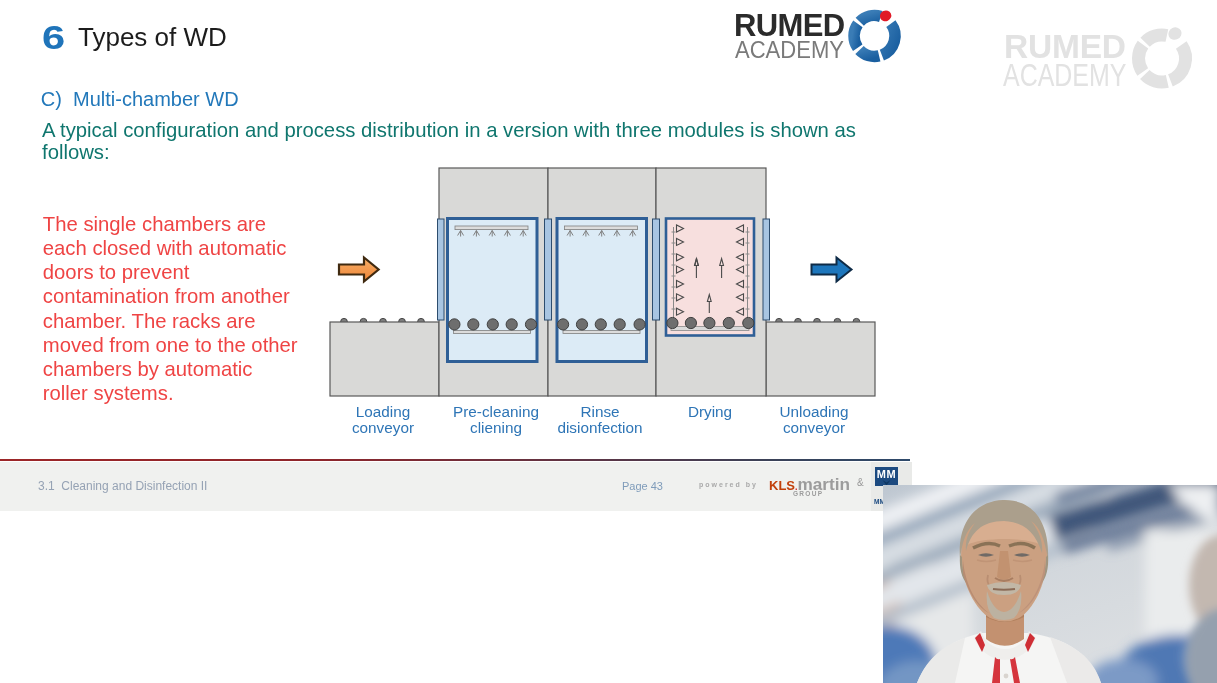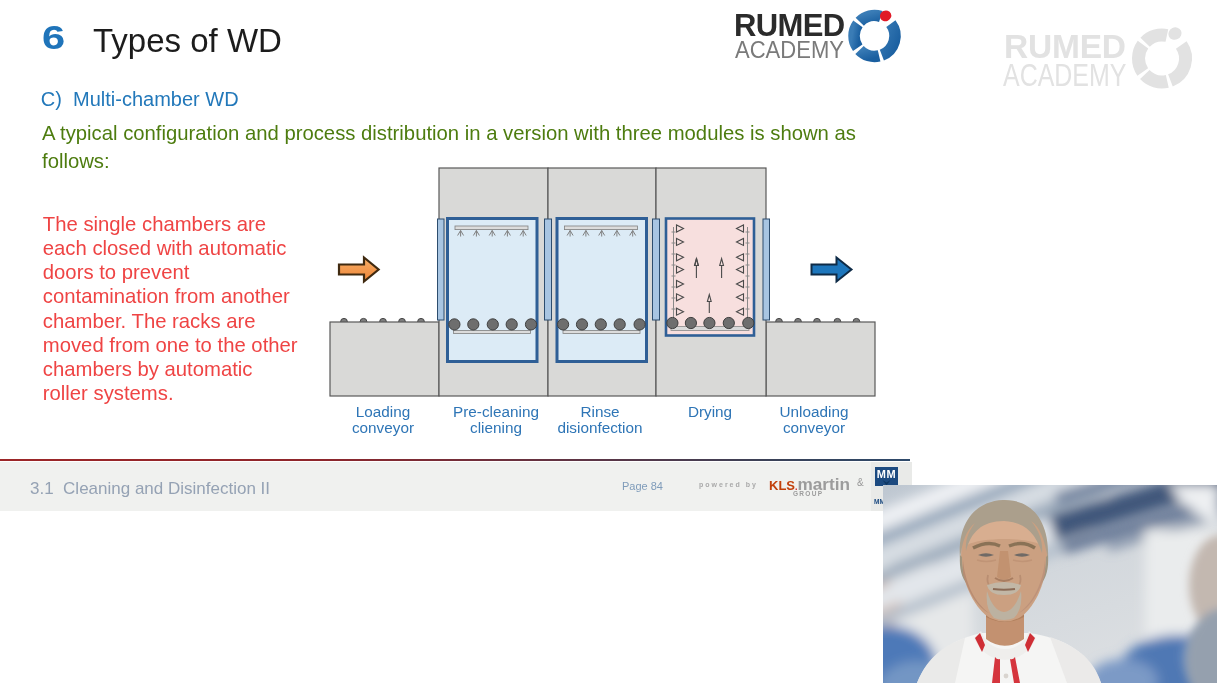--- a/index.html
+++ b/index.html
@@ -3,25 +3,25 @@
 <meta charset="utf-8">
 <style>
   html,body{margin:0;padding:0;width:1217px;height:683px;background:#ffffff;
     font-family:"Liberation Sans",sans-serif;overflow:hidden;position:relative}
   .abs{position:absolute}
 </style>
 </head>
 <body>
 
 <div class="abs" style="left:41.9px;top:22.4px;font-size:32.5px;line-height:1;color:#1f74ba;font-weight:bold;transform:scaleX(1.28);transform-origin:left top">6</div>
-<div class="abs" style="left:93px;top:23.8px;font-size:33px;line-height:1;color:#1c1c1c;white-space:nowrap">Types of WD</div>
+<div class="abs" style="left:78px;top:23.8px;font-size:26px;line-height:1;color:#1c1c1c;white-space:nowrap">Types of WD</div>
 
 <div class="abs" style="left:40.8px;top:89.3px;font-size:20px;line-height:1;color:#2278ba;white-space:nowrap">C)&nbsp; Multi-chamber WD</div>
 
-<div class="abs" style="left:42px;top:119.1px;font-size:20.3px;line-height:28px;color:#4d7c0f;white-space:nowrap">A typical configuration and process distribution in a version with three modules is shown as<br>follows:</div>
+<div class="abs" style="left:42px;top:119.1px;font-size:20.3px;line-height:22px;color:#0f766e;white-space:nowrap">A typical configuration and process distribution in a version with three modules is shown as<br>follows:</div>
 
 <div class="abs" style="left:42.8px;top:211.7px;font-size:20.3px;line-height:24.2px;color:#ef4444;white-space:nowrap">The single chambers are<br>each closed with automatic<br>doors to prevent<br>contamination from another<br>chamber. The racks are<br>moved from one to the other<br>chambers by automatic<br>roller systems.</div>
 
 <svg class="abs" style="left:725px;top:2px" width="185" height="70" viewBox="725 2 185 70">
   <defs>
     <linearGradient id="ringb" x1="0" y1="0" x2="1" y2="1">
       <stop offset="0" stop-color="#3a7cb6"></stop>
         <stop offset="1" stop-color="#1a5fa0"></stop>
     </linearGradient>
   </defs>
@@ -186,22 +186,22 @@
     <text x="600" y="416.5">Rinse</text>
       <text x="600" y="432.5">disionfection</text>
     <text x="710" y="416.5">Drying</text>
     <text x="814" y="416.5">Unloading</text>
       <text x="814" y="432.5">conveyor</text>
   </g>
 </svg>
 
 <div class="abs" style="left:0;top:459px;width:910px;height:2px;background:linear-gradient(to right,#9c2628 0%,#8e262b 35%,#5c3545 65%,#3a4258 85%,#2e4a6b 100%)"></div>
 <div class="abs" style="left:0;top:462px;width:910px;height:49px;background:#f0f1ef"></div>
-<div class="abs" style="left:30px;top:480.2px;font-size:17px;line-height:1;color:#95a2b4">3.1&nbsp; Cleaning and Disinfection II</div>
-<div class="abs" style="left:622px;top:480.5px;font-size:11px;line-height:1;color:#7f9cba">Page 84</div>
+<div class="abs" style="left:38px;top:480.2px;font-size:12px;line-height:1;color:#95a2b4">3.1&nbsp; Cleaning and Disinfection II</div>
+<div class="abs" style="left:622px;top:480.5px;font-size:11px;line-height:1;color:#7f9cba">Page 43</div>
 <div class="abs" style="left:699px;top:481px;font-size:7px;line-height:1;letter-spacing:2px;color:#a9a9a9;font-weight:bold">powered by</div>
 <div class="abs" style="left:769px;top:475.5px;font-size:13px;line-height:1;font-weight:bold;white-space:nowrap">
   <span style="color:#c2410c">KLS</span><span style="color:#cc2229;font-size:9px">.</span><span style="color:#9c9c9c;font-size:17.2px">martin</span>
 </div>
 <div class="abs" style="left:793px;top:490.5px;font-size:6.5px;line-height:1;letter-spacing:1.3px;color:#9c9c9c;font-weight:bold">GROUP</div>
 <div class="abs" style="left:857px;top:477px;font-size:10px;color:#9a9a9a">&amp;</div>
 
 <div class="abs" style="left:871px;top:462px;width:41px;height:49px;background:#e9eae8"></div>
 <div class="abs" style="left:875px;top:466.5px;width:23px;height:19px;background:#1c4a80"></div>
 <div class="abs" style="left:875px;top:468px;width:23px;font-size:11px;font-weight:bold;color:#ffffff;text-align:center;letter-spacing:0.5px">MM</div>

